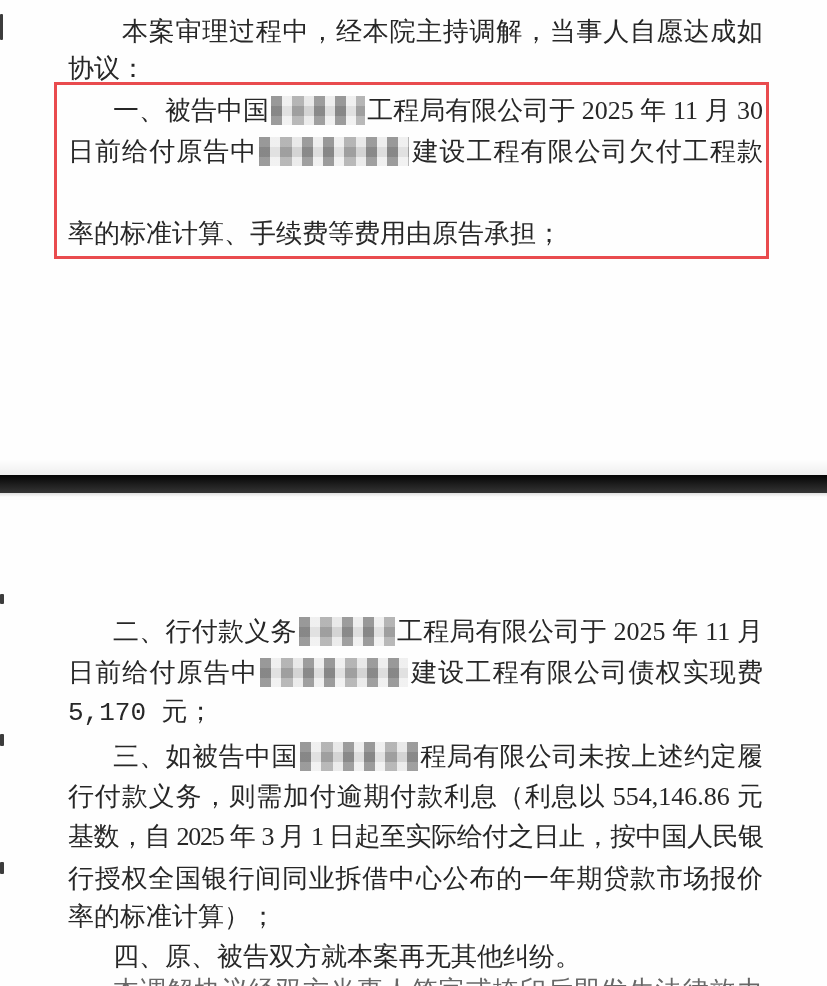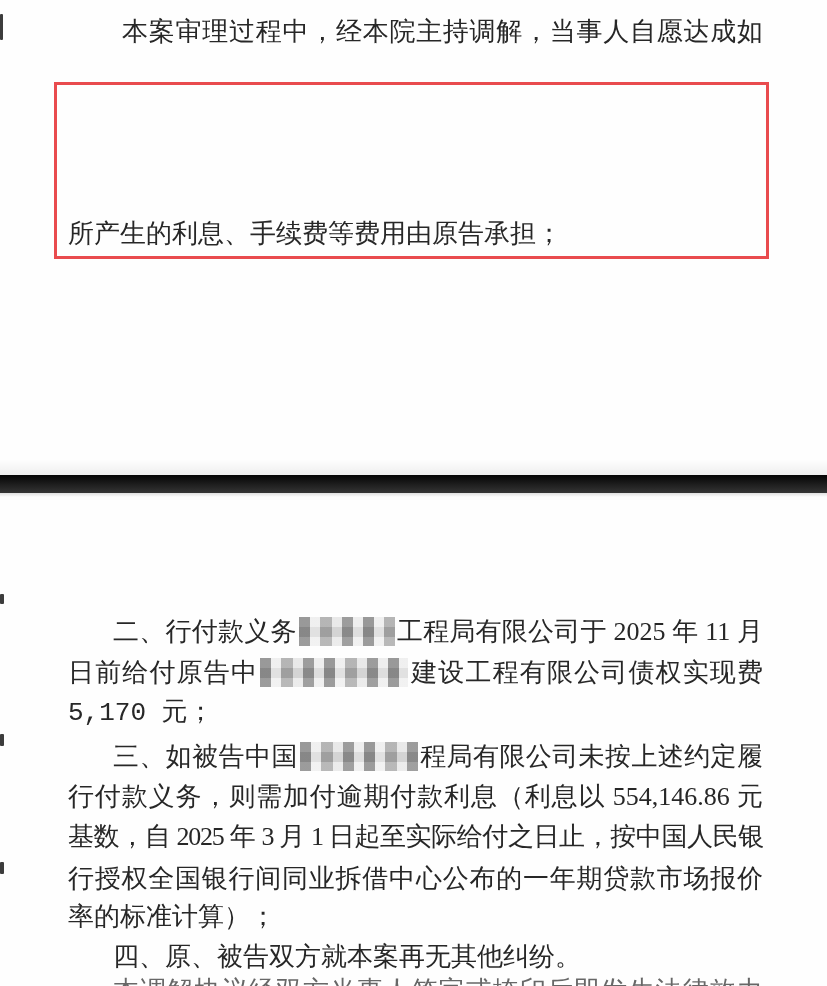--- a/index.html
+++ b/index.html
@@ -68,24 +68,31 @@
 <body>
 
 <div class="page">
 
   <div class="artifact a1"></div>
   <div class="artifact a2"></div>
   <div class="artifact a3"></div>
   <div class="artifact a4"></div>
 
   <div class="line just ind1" style="top:14px;">本案审理过程中，经本院主持调解，当事人自愿达成如下</div>
+  <div class="line" style="top:51px;">协议：</div>
 
   <div class="redbox"></div>
 
-  <div class="line" style="top:216px;">所产生的利息、手续费等费用由原告承担；</div>
+  <div class="line just ind2" style="top:93px;">
+    <span>一、被告中国</span><span class="mosaic mw94"></span><span>工程局有限公司于 2025 年 11 月 30</span>
+  </div>
+  <div class="line just" style="top:134px;">
+    <span>日前给付原告中</span><span class="mosaic mw150"></span><span>建设工程有限公司欠付工程款</span>
+  </div>
+  <div class="line" style="top:216px;">率的标准计算、手续费等费用由原告承担；</div>
 
   <div class="pagebreak-shadow"></div>
   <div class="pagebreak-bar"></div>
   <div class="pagebreak-under"></div>
 
   <div class="line just ind2" style="top:614px;">
     <span>二、行付款义务</span><span class="mosaic mw96"></span><span>工程局有限公司于 2025 年 11 月 30</span>
   </div>
   <div class="line just" style="top:655px;">
     <span>日前给付原告中</span><span class="mosaic mw148"></span><span>建设工程有限公司债权实现费用</span>

